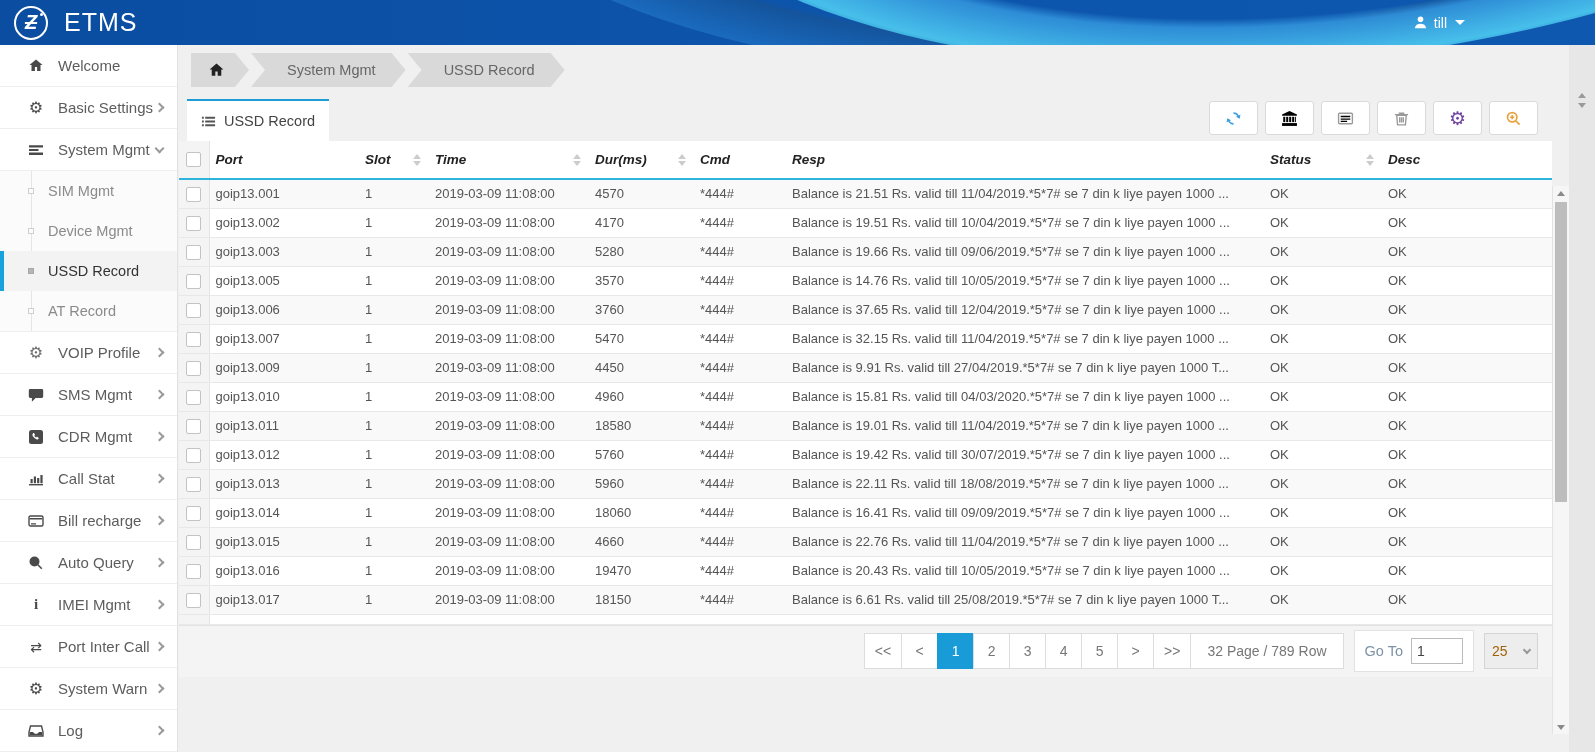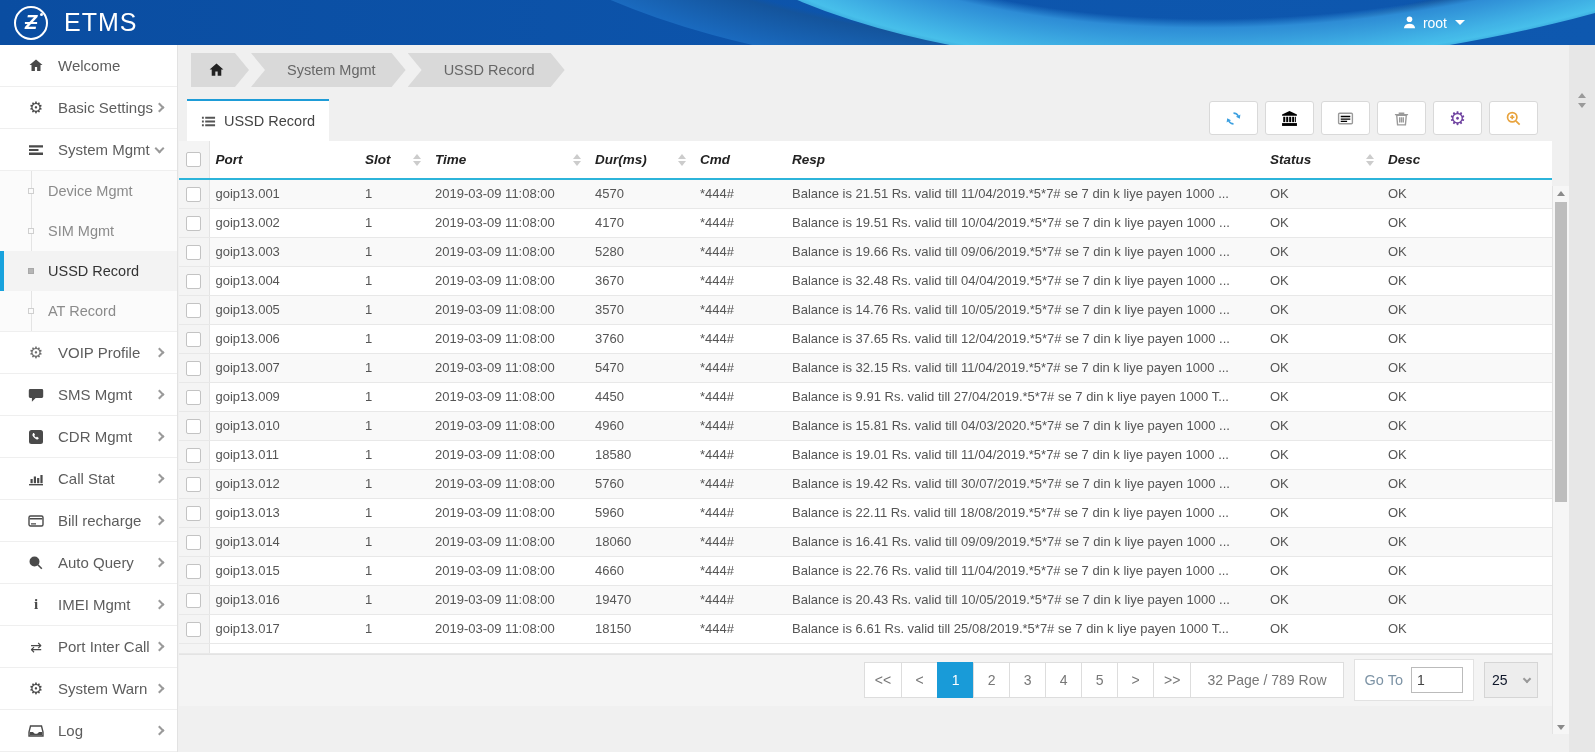--- a/index.html
+++ b/index.html
@@ -108,21 +108,21 @@
     display:flex; align-items:center; justify-content:center; font-size:14px; color:#777;
     cursor:pointer; padding:0 10px; }
   .pbtn.active { background:#199bd8; border-color:#199bd8; color:#fff; }
   .psummary { height:36px; background:#fff; border:1px solid #ddd; margin-left:-1px; display:flex;
     align-items:center; padding:0 16px; font-size:14px; color:#777; }
   .goto-box { height:42px; background:#fff; border:1px solid #e2e2e2; display:flex; align-items:center;
     gap:8px; padding:0 10px; font-size:14.5px; color:#7d93a5; }
   .goto-box input { width:52px; height:26px; border:1px solid #bbb; font-size:14px; color:#444;
     padding:0 5px; font-family:"Liberation Sans",sans-serif; }
   .psize { height:36px; width:54px; background:#ededed; border:1px solid #d5d5d5; display:flex;
-    align-items:center; justify-content:space-between; padding:0 7px; font-size:14px; color:#0f172a; cursor:pointer; }
+    align-items:center; justify-content:space-between; padding:0 7px; font-size:14px; color:#a16207; cursor:pointer; }
   .psize .chev { width:6px; height:6px; border-color:#999; }
 
   
   .inner-rail { position:absolute; top:186px; left:1552px; width:17px; height:548px; background:#f6f6f6;
     border-left:1px solid #e3e3e3; z-index:10; }
   .rail-arrow { width:100%; height:14px; display:flex; align-items:center; justify-content:center; cursor:pointer; }
   .rail-arrow i { width:0; height:0; border-left:4px solid transparent; border-right:4px solid transparent; }
   .rail-arrow.up i { border-bottom:5px solid #8a8a8a; }
   .rail-arrow.dn i { border-top:5px solid #8a8a8a; position:absolute; bottom:4px; }
   .inner-thumb { position:absolute; top:16px; left:2px; width:12px; height:300px; background:#bdbdbd; cursor:grab; }
@@ -145,21 +145,21 @@
       <div class="logo-circle">
           <span class="logo-z">Z</span>
         </div>
       <div class="app-title">ETMS</div>
     </div>
     <div class="user-area">
       <svg viewBox="0 0 16 16">
           <circle cx="8" cy="4.5" r="3"></circle>
           <path d="M2 14c.4-3 2.8-4.6 6-4.6s5.6 1.6 6 4.6z"></path>
         </svg>
-      <span>root</span>
+      <span>till</span>
       <span class="caret-down"></span>
     </div>
   </div>
 
   <div class="sidebar" id="sidebar">
       <div class="s-item">
         <span class="s-icon">
           <svg viewBox="0 0 16 16">
             <path d="M8 1.5 14.5 7h-2v6H9.1V9H6.9v4H3.5V7h-2z"></path>
           </svg>
@@ -178,25 +178,25 @@
           <svg viewBox="0 0 16 16">
             <path d="M1 3.2h14v2.3H1zM1 6.9h9.5v2.2H1zM1 10.6h14v2.3H1z"></path>
           </svg>
         </span>
         <span class="s-label">System Mgmt</span>
         <span class="chev down"></span>
       </div>
       <div class="submenu">
         <div class="sub-item">
           <span class="bullet"></span>
-          <span>Device Mgmt</span>
+          <span>SIM Mgmt</span>
         </div>
         <div class="sub-item">
           <span class="bullet"></span>
-          <span>SIM Mgmt</span>
+          <span>Device Mgmt</span>
         </div>
         <div class="sub-item active">
           <span class="bullet"></span>
           <span>USSD Record</span>
         </div>
         <div class="sub-item">
           <span class="bullet"></span>
           <span>AT Record</span>
         </div>
       </div>
@@ -434,31 +434,20 @@
               <td>1</td>
               <td>2019-03-09 11:08:00</td>
               <td>5280</td>
               <td>*444#</td>
               <td>Balance is 19.66 Rs. valid till 09/06/2019.*5*7# se 7 din k liye payen 1000 ...</td>
               <td>OK</td>
               <td>OK</td>
             </tr>
             <tr>
               <td class="chk"><span class="cbox"></span></td>
-              <td>goip13.004</td>
-              <td>1</td>
-              <td>2019-03-09 11:08:00</td>
-              <td>3670</td>
-              <td>*444#</td>
-              <td>Balance is 32.48 Rs. valid till 04/04/2019.*5*7# se 7 din k liye payen 1000 ...</td>
-              <td>OK</td>
-              <td>OK</td>
-            </tr>
-            <tr>
-              <td class="chk"><span class="cbox"></span></td>
               <td>goip13.005</td>
               <td>1</td>
               <td>2019-03-09 11:08:00</td>
               <td>3570</td>
               <td>*444#</td>
               <td>Balance is 14.76 Rs. valid till 10/05/2019.*5*7# se 7 din k liye payen 1000 ...</td>
               <td>OK</td>
               <td>OK</td>
             </tr>
             <tr>

